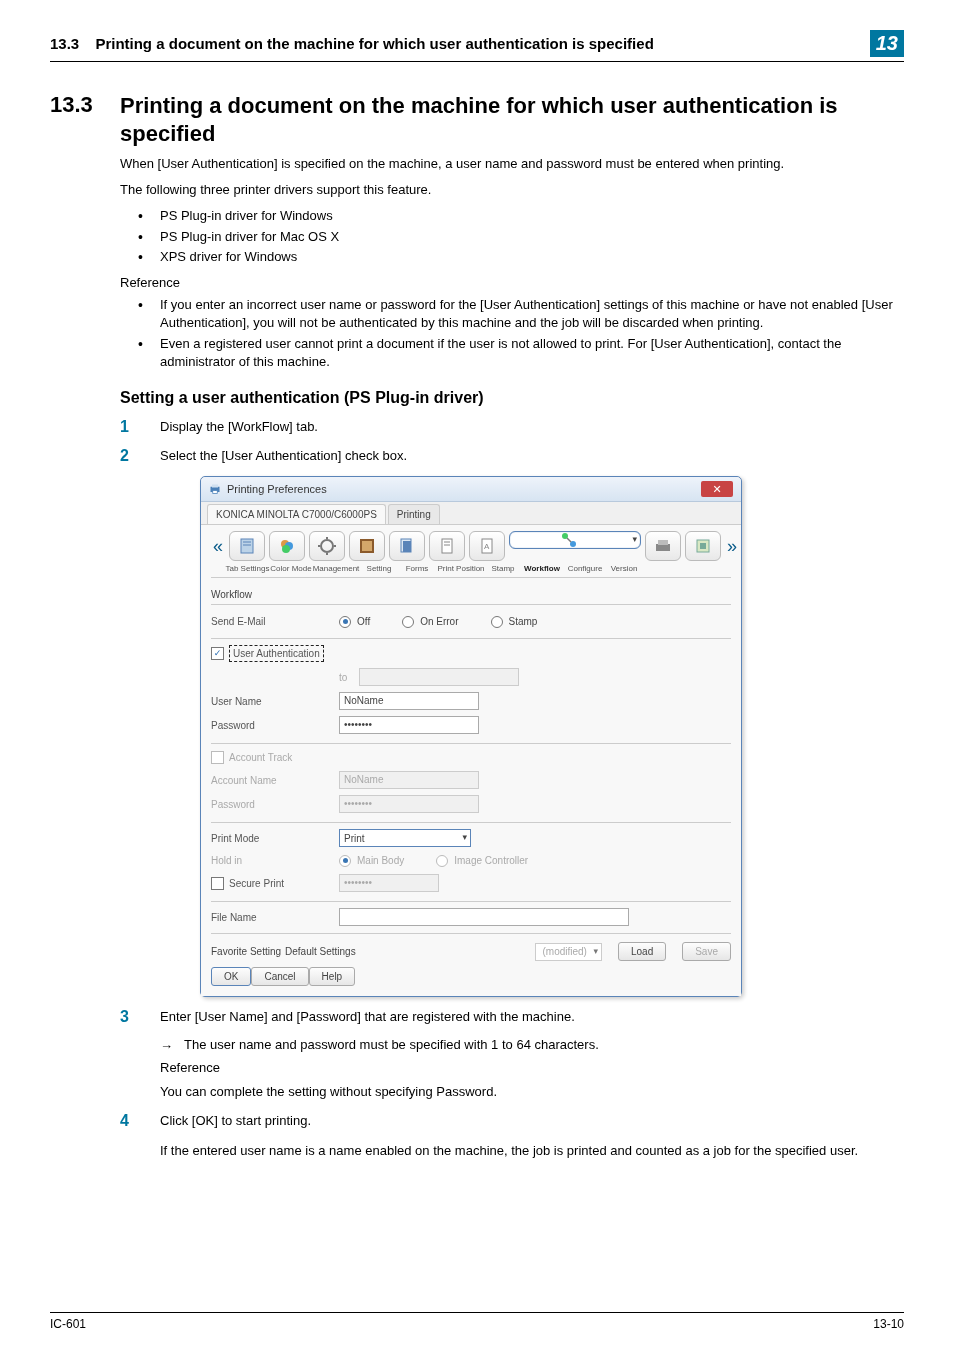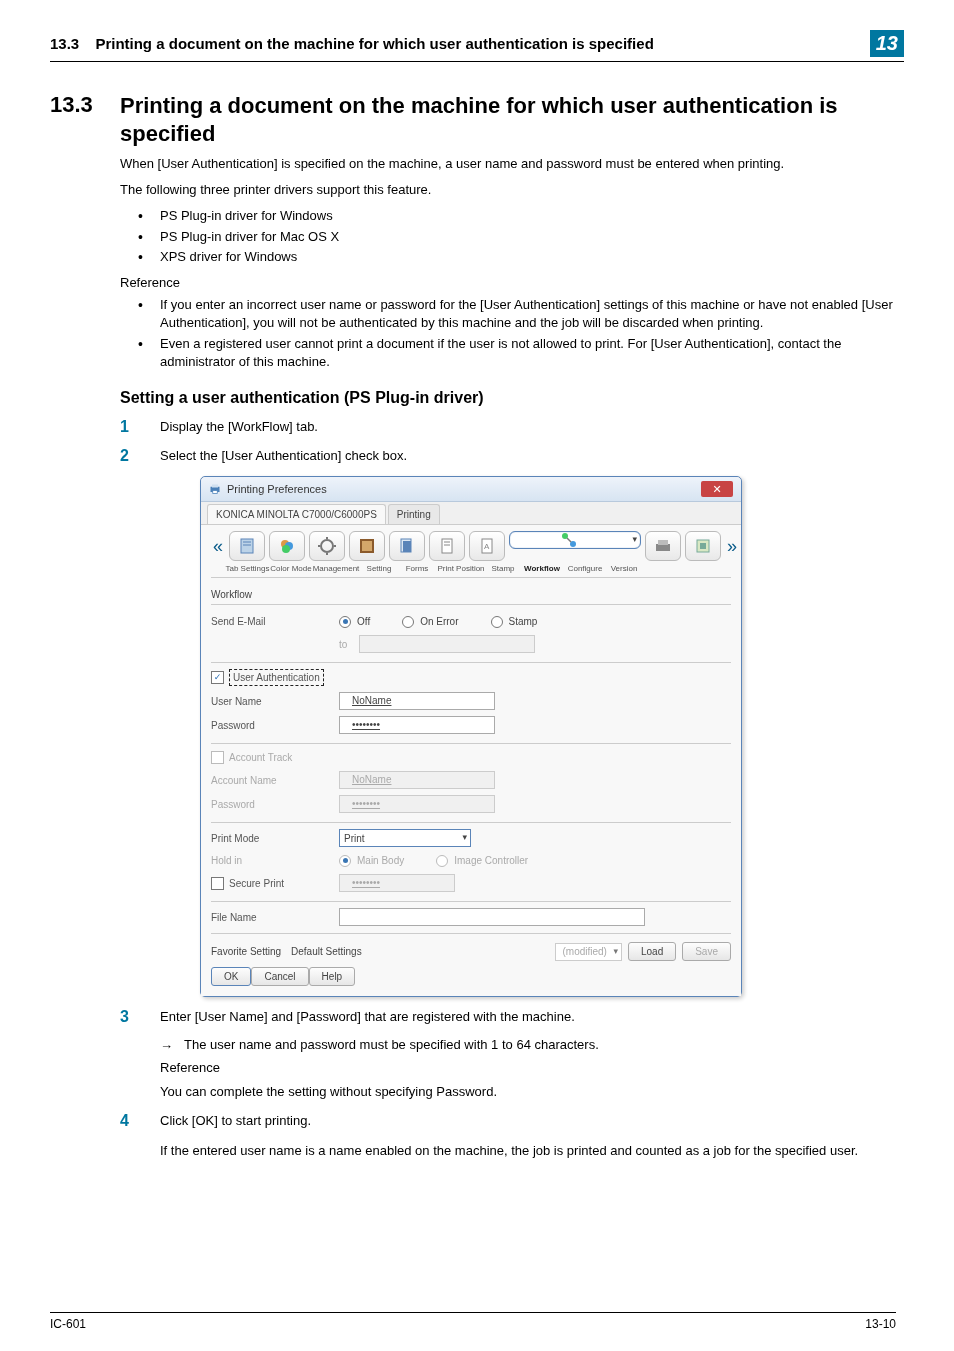--- a/index.html
+++ b/index.html
@@ -234,41 +234,41 @@
   .lblcol { width:120px; font-size:10px; color:#555; }
   .lblcol.hl { border:1px dashed #222; padding:0 3px; display:inline-block; width:auto; }
   .lblcol.disabled { color:#aaa; }
   .radio-g { display:flex; align-items:center; gap:6px; margin-right:24px; font-size:10px; }
   .radio-dot { width:10px; height:10px; border:1px solid #777; border-radius:50%; display:inline-flex; align-items:center; justify-content:center; background:#fff;}
   .radio-dot.on::after { content:""; width:5px; height:5px; background:#3a76b4; border-radius:50%; }
   .radio-dot.disabled { border-color:#bbb; }
   .chk { width:11px; height:11px; border:1px solid #777; background:#fff; display:inline-flex; align-items:center; justify-content:center; font-size:9px; color:#2a6db2; margin-right:5px;}
   .chk.on::after{ content:"✓"; }
   .chk.disabled { border-color:#bbb; color:#bbb;}
-  .txt { border:1px solid #aaa; background:#fff; height:16px; font-size:10px; padding:0 12px;text-decoration:underline; }
+  .txt { border:1px solid #aaa; background:#fff; height:16px; font-size:10px; padding:0 4px; }
   .txt.disabled { background:#f0f0f0; color:#aaa; border-color:#ccc;}
   .sel { position:relative; border:1px solid #5a84b8; background:#fff; height:16px; width:110px; padding:0 16px 0 4px; font-size:10px; display:flex; align-items:center; }
   .sel::after { content:"▾"; position:absolute; right:3px; top:1px; font-size:9px; color:#444; }
   .btn {
     border:1px solid #aaa; background:linear-gradient(#fdfdfd,#e6e6e6);
     padding:1px 12px; font-size:10px; border-radius:3px; color:#444;
   }
   .btn.disabled { color:#aaa; }
   .btn-row { display:flex; justify-content:flex-start; margin-top:6px;}
   .fav-row { display:flex; align-items:center; justify-content:space-between; border-top:1px solid #ccc; padding-top:8px; margin-top:4px; }
-  .fav-left { display:flex; align-items:center; gap:10px;}
+  .fav-left { display:flex; align-items:center; gap:4px;}
   .dropdown-mini { border:1px solid #aaa; background:#fff; font-size:10px; padding:0 14px 0 6px; height:16px; display:flex; align-items:center; position:relative;}
   .dropdown-mini.disabled{ color:#aaa; border-color:#ccc;}
   .dropdown-mini::after{content:"▾"; position:absolute; right:3px; font-size:9px; color:#777;}
 
   .footer {
     position: absolute;
     bottom: 20px;
     left: 50px;
-    right: 58px;
+    right: 50px;
     border-top: 1px solid #000;
     display: flex;
     justify-content: space-between;
     padding-top: 4px;
     font-size: 12px;
   }
 </style>
 </head>
 <body>
 
@@ -432,31 +432,31 @@
                     </span>
                   <span class="radio-g">
                       <span class="radio-dot"></span>
                       <span>On Error</span>
                     </span>
                   <span class="radio-g">
                       <span class="radio-dot"></span>
                       <span>Stamp</span>
                     </span>
                 </div>
-                <div class="row">
-                  <div class="lblcol"></div>
-                  <span style="font-size:10px;color:#aaa;margin-right:4px;">to</span>
-                  <div class="txt disabled" style="width:150px;"></div>
-                </div>
-
                 <div class="row" style="border-top:1px solid #ccc;margin-top:6px;padding-top:6px;">
                   <span style="display:flex;align-items:center;">
                     <span class="chk on"></span>
                       <span class="lblcol hl">User Authentication</span>
                   </span>
+                </div>
+
+                <div class="row">
+                  <div class="lblcol"></div>
+                  <span style="font-size:10px;color:#aaa;margin-right:4px;">to</span>
+                  <div class="txt disabled" style="width:150px;"></div>
                 </div>
                 <div class="row">
                   <div class="lblcol">User Name</div>
                   <div class="txt" style="width:130px;">NoName</div>
                 </div>
                 <div class="row">
                   <div class="lblcol">Password</div>
                   <div class="txt" style="width:130px;">••••••••</div>
                 </div>
 
@@ -503,21 +503,21 @@
                 <div class="row" style="border-top:1px solid #ccc;margin-top:6px;padding-top:6px;">
                   <div class="lblcol">File Name</div>
                   <div class="txt" style="width:280px;"></div>
                 </div>
 
                 <div class="fav-row">
                   <div class="fav-left">
                     <span style="font-size:10px;">Favorite Setting</span>
                     <span style="font-size:10px;">Default Settings</span>
                   </div>
-                  <div style="display:flex;gap:6px;align-items:center;justify-content:center;">
+                  <div style="display:flex;gap:16px;align-items:center;justify-content:center;">
                     <span class="dropdown-mini disabled">
                         <span>(modified)</span>
                       </span>
                     <span class="btn">Load</span>
                     <span class="btn disabled">Save</span>
                   </div>
                 </div>
 
                 <div class="btn-row">
                   <span class="btn" style="border-color:#5a84b8;">OK</span>

